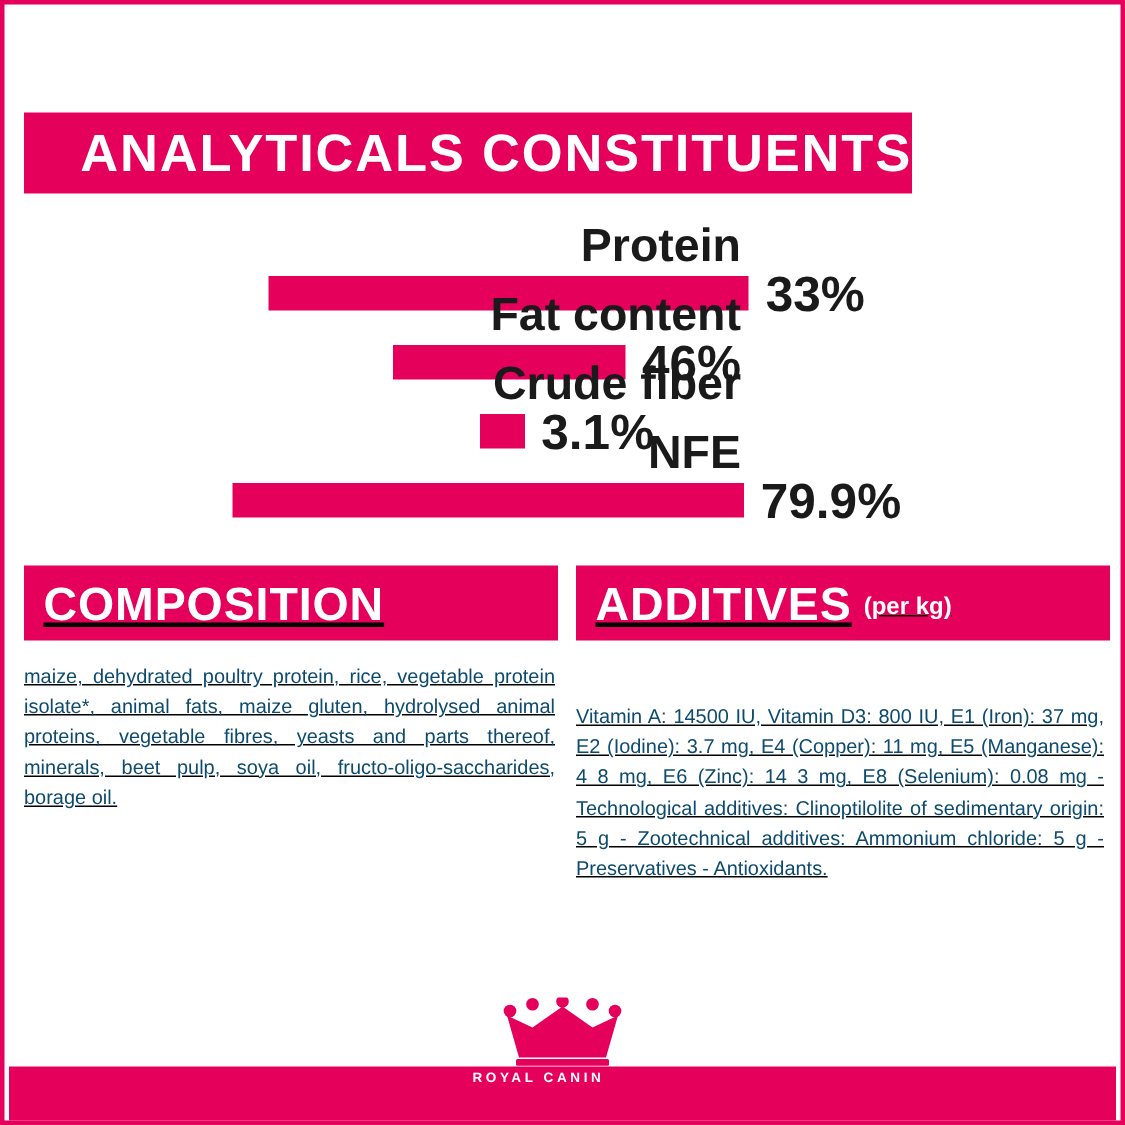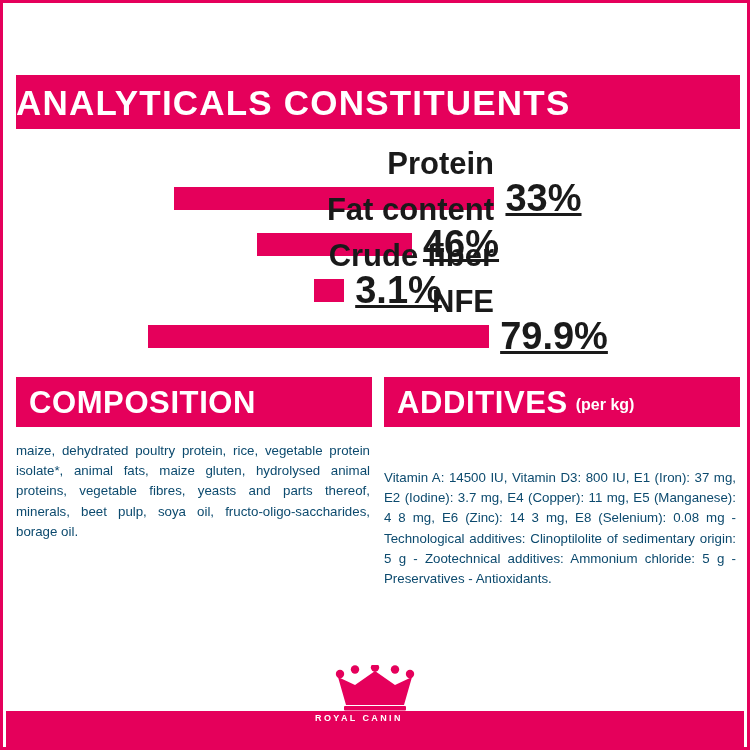--- a/index.html
+++ b/index.html
@@ -20,26 +20,26 @@
     border: 3px solid #e5005b;
     box-sizing: border-box;
     background: #ffffff;
   }
 
   
   .analytics-header {
     position: absolute;
     left: 13px;
     top: 72px;
-    width: 724px;
+    width: 592px;
     height: 54px;
     background: #e5005b;
     display: flex;
     align-items: center;
-    justify-content: flex-start;
+    justify-content: flex-end;
   }
   .analytics-header .title {
     color: #ffffff;
     font-size: 35px;
     font-weight: bold;
     letter-spacing: 1.2px;
     line-height: 1;
   }
 
   
@@ -69,40 +69,40 @@
     flex: 1;
     display: flex;
     align-items: center;
     height: 100%;
   }
   .bar-fill {
     height: 23px;
     background: #e5005b;
   }
   .bar-value {
-    font-size: 38px;
+    font-size: 33px;
     font-weight: bold;
     color: #1a1a1a;
     margin-left: 11px;
     line-height: 1;
     white-space: nowrap;
-    text-decoration: underline;
   }
 
   
   .panels {
     position: absolute;
     left: 13px;
     top: 374px;
     width: 724px;
     display: flex;
     gap: 12px;
   }
   .panel {
     width: 356px;
+    text-decoration: underline;
   }
   .panel-header {
     background: #e5005b;
     height: 50px;
     display: flex;
     align-items: center;
     padding: 0 0 0 13px;
     box-sizing: border-box;
   }
   .panel-header .ph-title {

